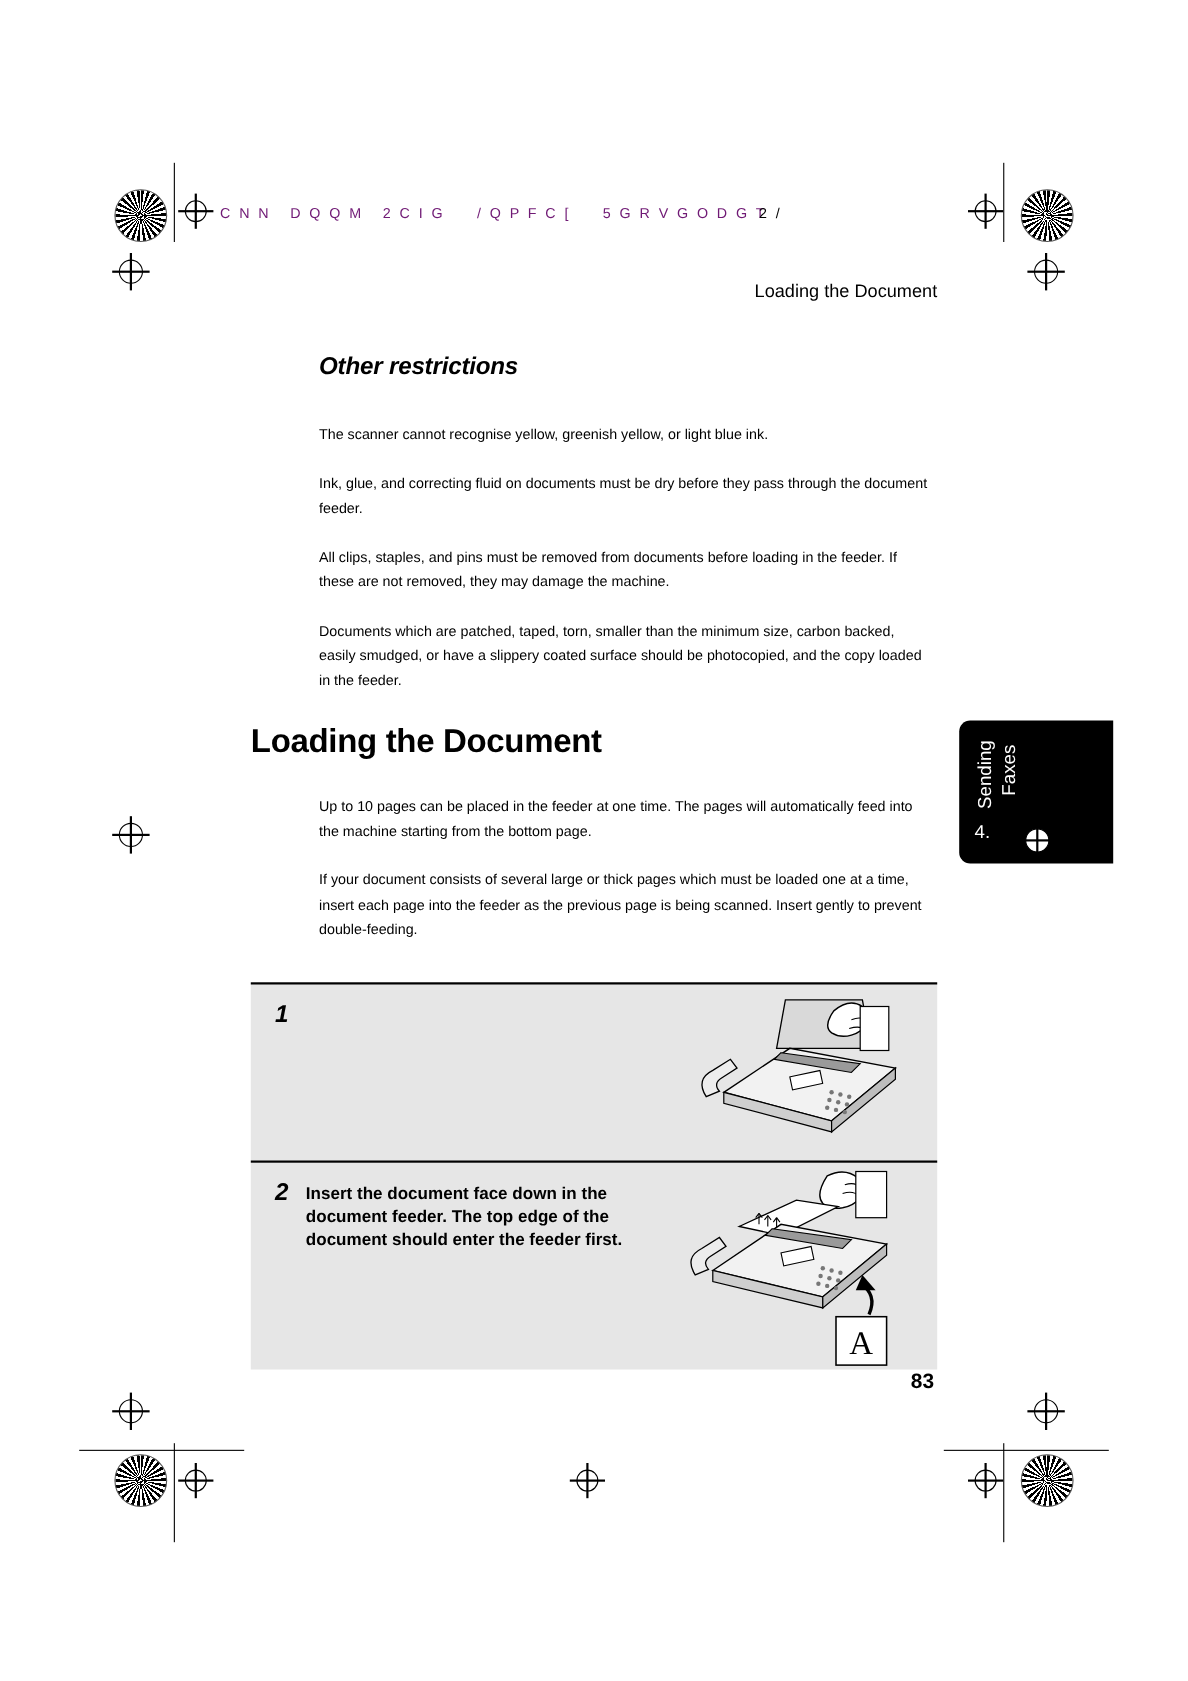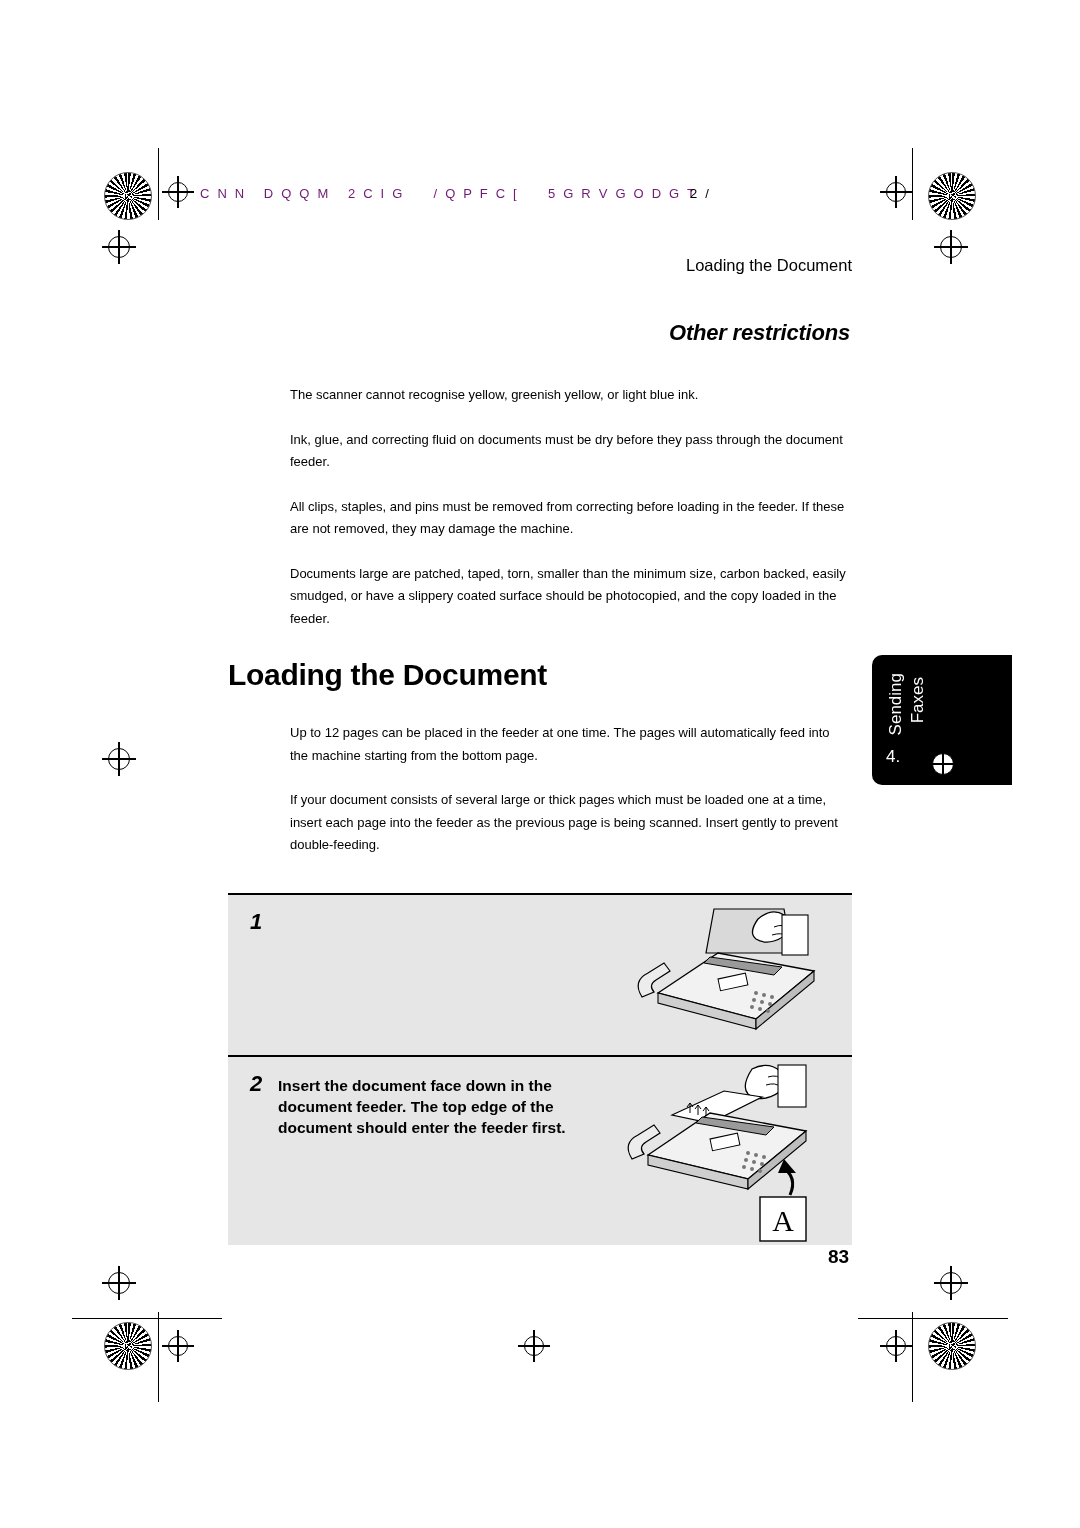--- a/index.html
+++ b/index.html
@@ -84,21 +84,20 @@
     left: 290px;
     top: 320px;
     width: 560px;
   }
   h2.sub {
     font-size: 22px;
     font-style: italic;
     font-weight: bold;
     margin: 0 0 38px 0;
     letter-spacing: -0.2px;
-    text-align: right;
   }
   p.body {
     font-size: 13px;
     line-height: 22.5px;
     margin: 0 0 22px 0;
     width: 556px;
   }
   h1.main {
     font-size: 30px;
     font-weight: bold;
@@ -216,26 +215,26 @@
 <div class="scramble-header">C N N   D Q Q M   2 C I G     / Q P F C [     5 G R V G O D G T</div>
 <div class="scramble-page">2 /</div>
 <div class="running-head">Loading the Document</div>
 
 <div class="content">
 
   <h2 class="sub">Other restrictions</h2>
 
   <p class="body">The scanner cannot recognise yellow, greenish yellow, or light blue ink.</p>
   <p class="body">Ink, glue, and correcting fluid on documents must be dry before they pass through the document feeder.</p>
-  <p class="body">All clips, staples, and pins must be removed from correcting before loading in the feeder. If these are not removed, they may damage the machine.</p>
-  <p class="body">Documents large are patched, taped, torn, smaller than the minimum size, carbon backed, easily smudged, or have a slippery coated surface should be photocopied, and the copy loaded in the feeder.</p>
+  <p class="body">All clips, staples, and pins must be removed from documents before loading in the feeder. If these are not removed, they may damage the machine.</p>
+  <p class="body">Documents which are patched, taped, torn, smaller than the minimum size, carbon backed, easily smudged, or have a slippery coated surface should be photocopied, and the copy loaded in the feeder.</p>
 
   <h1 class="main">Loading the Document</h1>
 
-  <p class="body">Up to 12 pages can be placed in the feeder at one time. The pages will automatically feed into the machine starting from the bottom page.</p>
+  <p class="body">Up to 10 pages can be placed in the feeder at one time. The pages will automatically feed into the machine starting from the bottom page.</p>
   <p class="body">If your document consists of several large or thick pages which must be loaded one at a time, insert each page into the feeder as the previous page is being scanned. Insert gently to prevent double-feeding.</p>
 </div>
 
 <div class="side-tab">
   <div class="side-tab-label side-tab-l1">Sending</div>
   <div class="side-tab-label side-tab-l2">Faxes</div>
   <div style="position:absolute; left:14px; top:92px; color:#fff; font-size:17px;">4.</div>
   <div class="reg-circle" style="left:60px; top:98px; width:20px; height:20px; background:#fff;"></div>
 </div>
 

